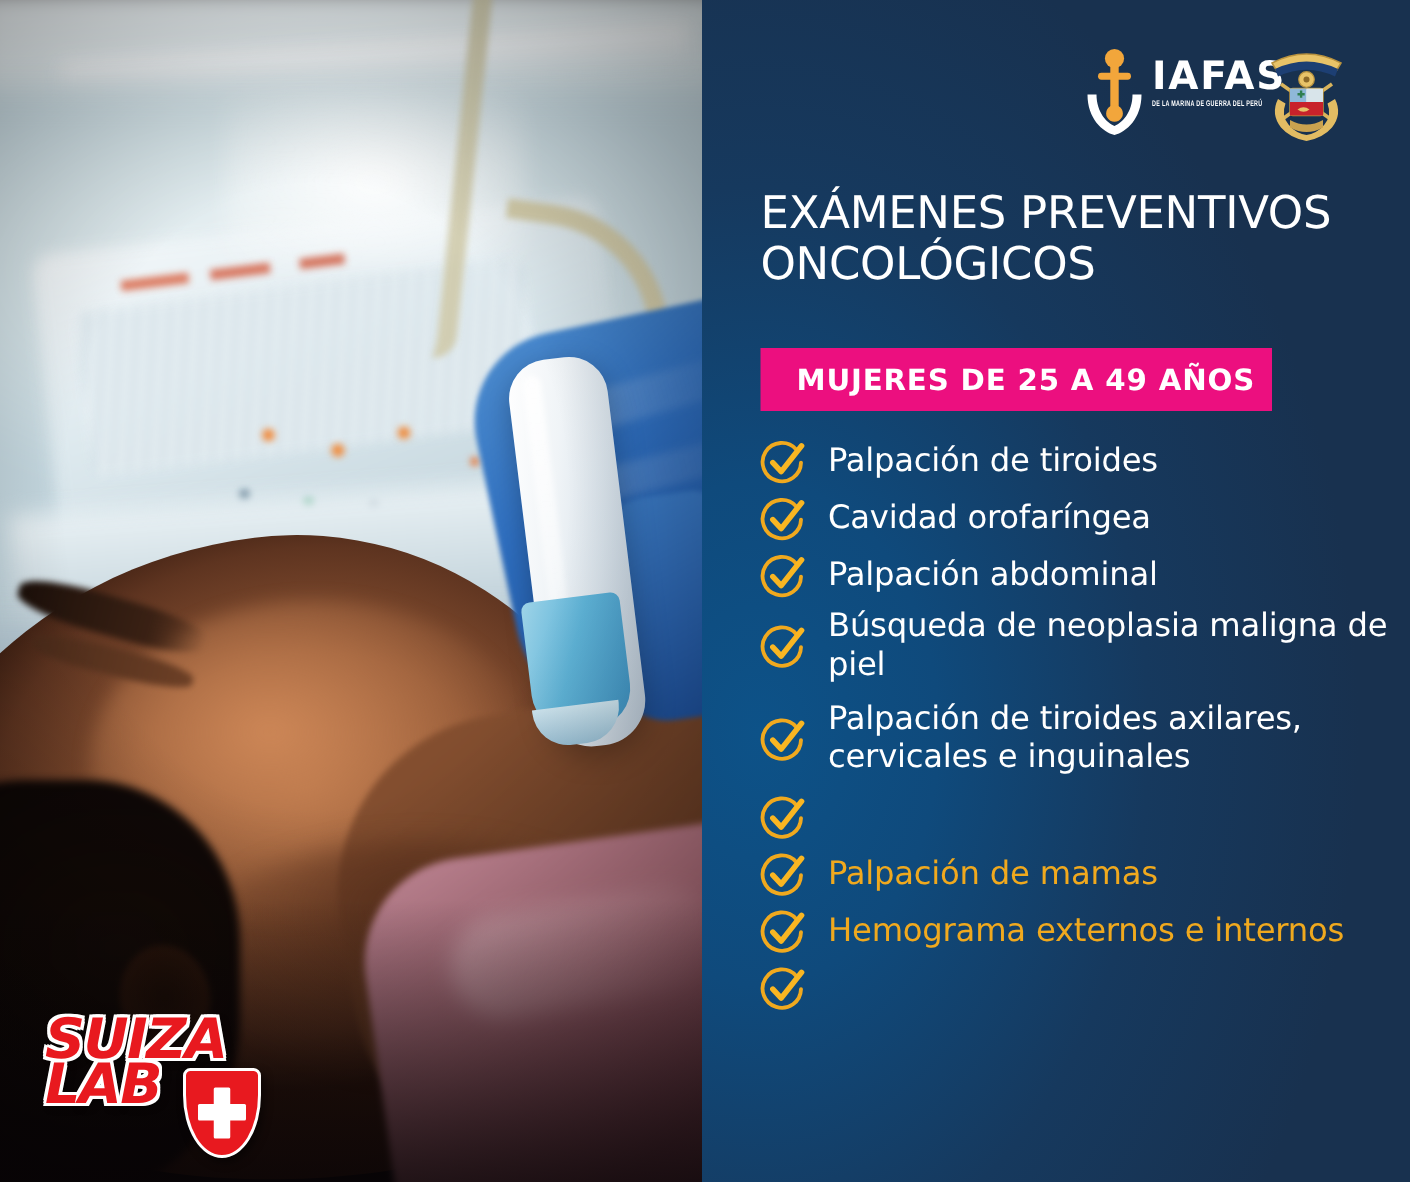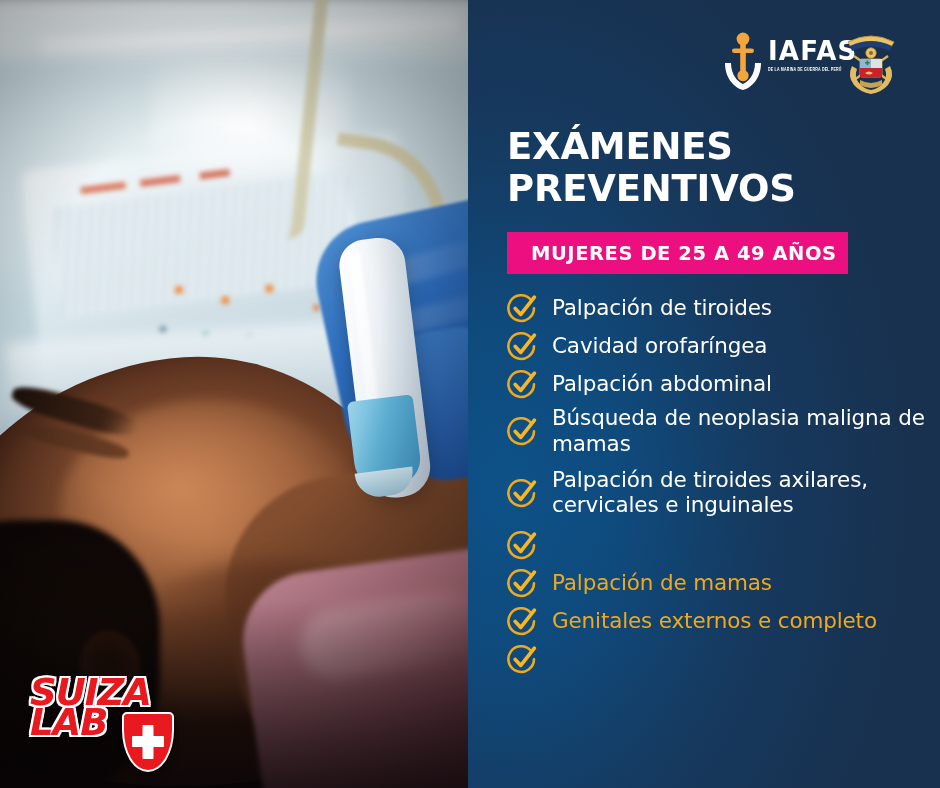--- a/index.html
+++ b/index.html
@@ -259,21 +259,21 @@
     color:#ffffff; font-size:3.6px; font-weight:bold;
     letter-spacing:.2px; line-height:1.15; white-space:nowrap;
     transform:scaleY(1.5); transform-origin:left top;
   }
   .coat { position:absolute; left:370px; top:0; width:66px; height:70px; }
 
   
   .headline {
     position:absolute; left:39px; top:126px; width:420px;
     color:#ffffff; font-family:"DejaVu Sans", sans-serif;
-    font-weight:bold; font-size:37px; line-height:1.13;
+    font-weight:normal; font-size:30px; line-height:1.13;
     letter-spacing:-.2px; text-transform:uppercase;
   }
 
   
   .badge {
     position:absolute; left:39px; top:232px; width:341px; height:42px;
     background:#ec0f7f; display:flex; align-items:center;
   }
   .badge-text {
     color:#ffffff; font-family:"DejaVu Sans", sans-serif;
@@ -374,20 +374,21 @@
         <path d="M27 36 l1.6 0 0 -1.6 1.6 0 0 1.6 1.6 0 0 1.6 -1.6 0 0 1.6 -1.6 0 0 -1.6 -1.6 0 z" fill="#2f7f4f"></path>
         <rect x="22" y="42" width="22" height="9" fill="#c8222b"></rect>
         <path d="M27 47 q4 -3 8 0 q-4 3 -8 0" fill="#e8c368"></path>
         <path d="M14 40 q-5 10 2 19 q6 7 17 9 q11 -2 17 -9 q7 -9 2 -19 l-5 3 q3 8 -2 14 q-5 6 -12 7 q-7 -1 -12 -7 q-5 -6 -2 -14 Z" fill="#e2bc63"></path>
         <path d="M22 54 q11 6 22 0 l0 5 q-11 6 -22 0 Z" fill="#caa24f"></path>
       </svg>
     </div>
 
     <div class="headline">
       <span>EXÁMENES PREVENTIVOS</span><br>
+      <span>ONCOLÓGICOS</span>
     </div>
 
     <div class="badge">
       <span class="badge-text">MUJERES DE 25 A 49 AÑOS</span>
     </div>
 
     <div class="list">
 
       <div class="item">
         <svg class="check" viewBox="0 0 40 40">
@@ -411,21 +412,21 @@
           <path d="M11.5 20.5 L18.5 28 L35.5 6.5" fill="none" stroke="#f9b622" stroke-width="4.6" stroke-linecap="round" stroke-linejoin="round"></path>
         </svg>
         <div class="item-label">Palpación abdominal</div>
       </div>
 
       <div class="item tall">
         <svg class="check" viewBox="0 0 40 40">
           <path d="M31 9.5 A16 16 0 1 0 35 20.5" fill="none" stroke="#f0a91e" stroke-width="3.2" stroke-linecap="round"></path>
           <path d="M11.5 20.5 L18.5 28 L35.5 6.5" fill="none" stroke="#f9b622" stroke-width="4.6" stroke-linecap="round" stroke-linejoin="round"></path>
         </svg>
-        <div class="item-label">Búsqueda de neoplasia maligna de mamas</div>
+        <div class="item-label">Búsqueda de neoplasia maligna de piel</div>
       </div>
 
       <div class="item tall">
         <svg class="check" viewBox="0 0 40 40">
           <path d="M31 9.5 A16 16 0 1 0 35 20.5" fill="none" stroke="#f0a91e" stroke-width="3.2" stroke-linecap="round"></path>
           <path d="M11.5 20.5 L18.5 28 L35.5 6.5" fill="none" stroke="#f9b622" stroke-width="4.6" stroke-linecap="round" stroke-linejoin="round"></path>
         </svg>
         <div class="item-label">Palpación de tiroides axilares, cervicales e inguinales</div>
       </div>
 
@@ -442,21 +443,21 @@
           <path d="M11.5 20.5 L18.5 28 L35.5 6.5" fill="none" stroke="#f9b622" stroke-width="4.6" stroke-linecap="round" stroke-linejoin="round"></path>
         </svg>
         <div class="item-label">Palpación de mamas</div>
       </div>
 
       <div class="item gold">
         <svg class="check" viewBox="0 0 40 40">
           <path d="M31 9.5 A16 16 0 1 0 35 20.5" fill="none" stroke="#f0a91e" stroke-width="3.2" stroke-linecap="round"></path>
           <path d="M11.5 20.5 L18.5 28 L35.5 6.5" fill="none" stroke="#f9b622" stroke-width="4.6" stroke-linecap="round" stroke-linejoin="round"></path>
         </svg>
-        <div class="item-label">Genitales externos e completo</div>
+        <div class="item-label">Hemograma externos e internos</div>
       </div>
 
       <div class="item gold">
         <svg class="check" viewBox="0 0 40 40">
           <path d="M31 9.5 A16 16 0 1 0 35 20.5" fill="none" stroke="#f0a91e" stroke-width="3.2" stroke-linecap="round"></path>
           <path d="M11.5 20.5 L18.5 28 L35.5 6.5" fill="none" stroke="#f9b622" stroke-width="4.6" stroke-linecap="round" stroke-linejoin="round"></path>
         </svg>
       </div>
 
     </div>

